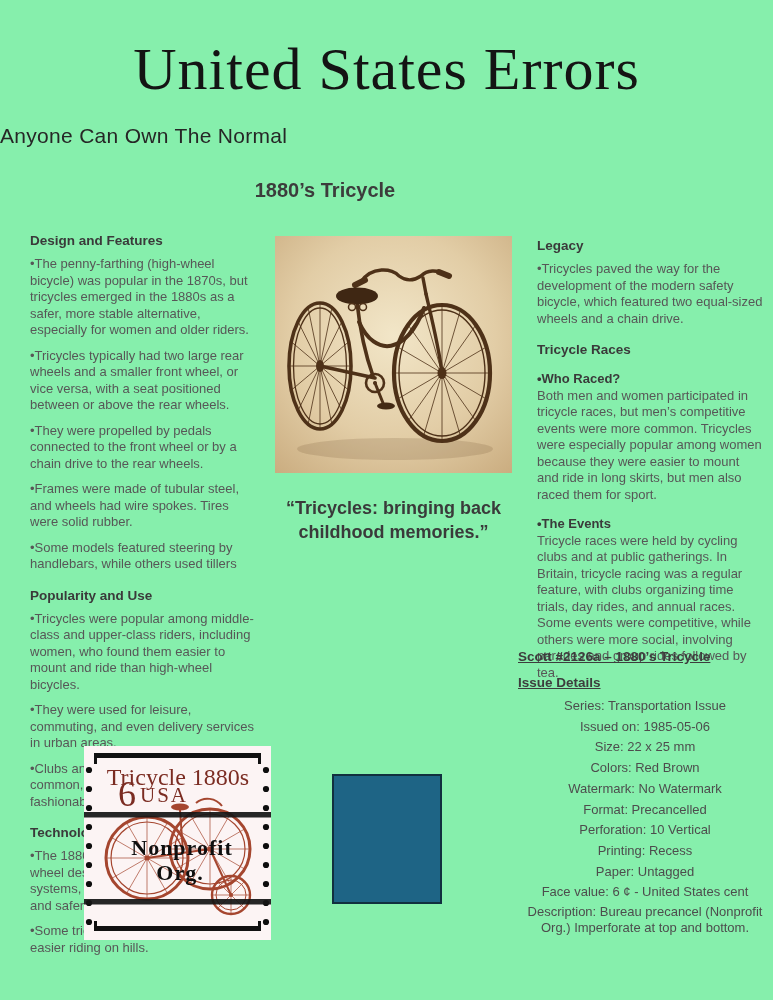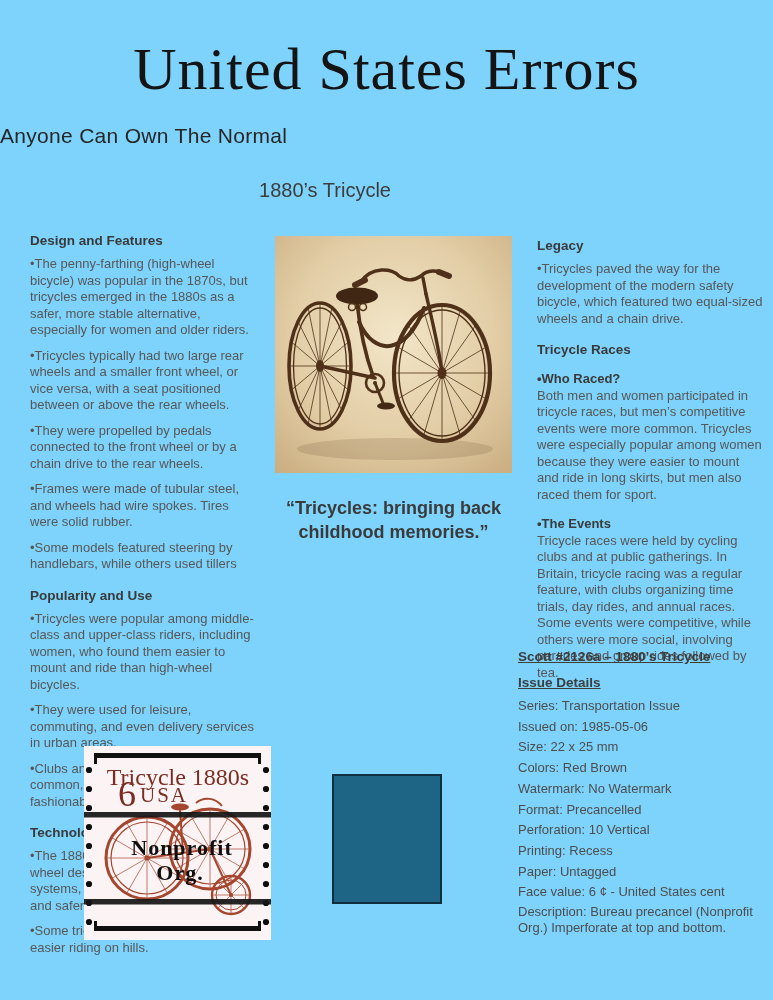--- a/index.html
+++ b/index.html
@@ -1,31 +1,31 @@
 <!DOCTYPE html>
 <html><head>
 <meta charset="utf-8">
 <style>
   html,body{margin:0;padding:0;background:#ffffff;}
   .page{
-    position:relative;width:773px;height:1000px;background:#7dd3fc;
+    position:relative;width:773px;height:1000px;background:#86efac;
     font-family:"Liberation Sans",sans-serif;overflow:hidden;
   }
   .title{
     position:absolute;top:36px;left:0;width:773px;text-align:center;
     font-family:"Liberation Serif",serif;font-size:60px;font-weight:500;
     color:#141414;letter-spacing:1px;line-height:66px;
   }
   .subtitle{
     position:absolute;top:124px;left:0;width:746px;
     font-size:21px;color:#262626;letter-spacing:0.3px;
   }
   .section-title{
     position:absolute;top:179px;left:0;width:650px;text-align:center;
-    font-size:20px;font-weight:normal;color:#3c3c3c;
+    font-size:20px;font-weight:bold;color:#3c3c3c;
   }
   .col{position:absolute;width:226px;}
   .col-left{left:30px;top:232px;}
   .col-right{left:537px;top:237px;}
   .col h3{
     font-size:13.5px;font-weight:bold;color:#3a3a3a;
     margin:14px 0 7px 0;line-height:17px;
   }
   .col h3:first-child{margin-top:0;}
   .col h4{
@@ -41,21 +41,21 @@
   }
   .quote{
     position:absolute;left:266px;top:496px;width:255px;text-align:center;
     font-size:18px;font-weight:bold;color:#3a3a3a;line-height:24px;
   }
   .scott{position:absolute;left:518px;top:648px;width:254px;}
   .scott h3{
     font-size:13.5px;font-weight:bold;color:#3d3d3d;margin:0 0 8px 0;line-height:17px;text-decoration:underline;
   }
   .scott p{
-    font-size:13px;color:#4d4d4d;margin:0 0 5px 0;line-height:15.7px;
+    font-size:13px;color:#4d4d4d;margin:0 0 5px 0;line-height:15.7px;text-align:center;
   }
   .stamp{position:absolute;left:84px;top:746px;width:187px;height:194px;}
   .swatch{
     position:absolute;left:332px;top:774px;width:110px;height:130px;
     background:#1e6485;border:2px solid #11303f;box-sizing:border-box;
   }
   .serif-svg-text{font-family:"Liberation Serif",serif;}
 </style>
 </head>
 <body>

